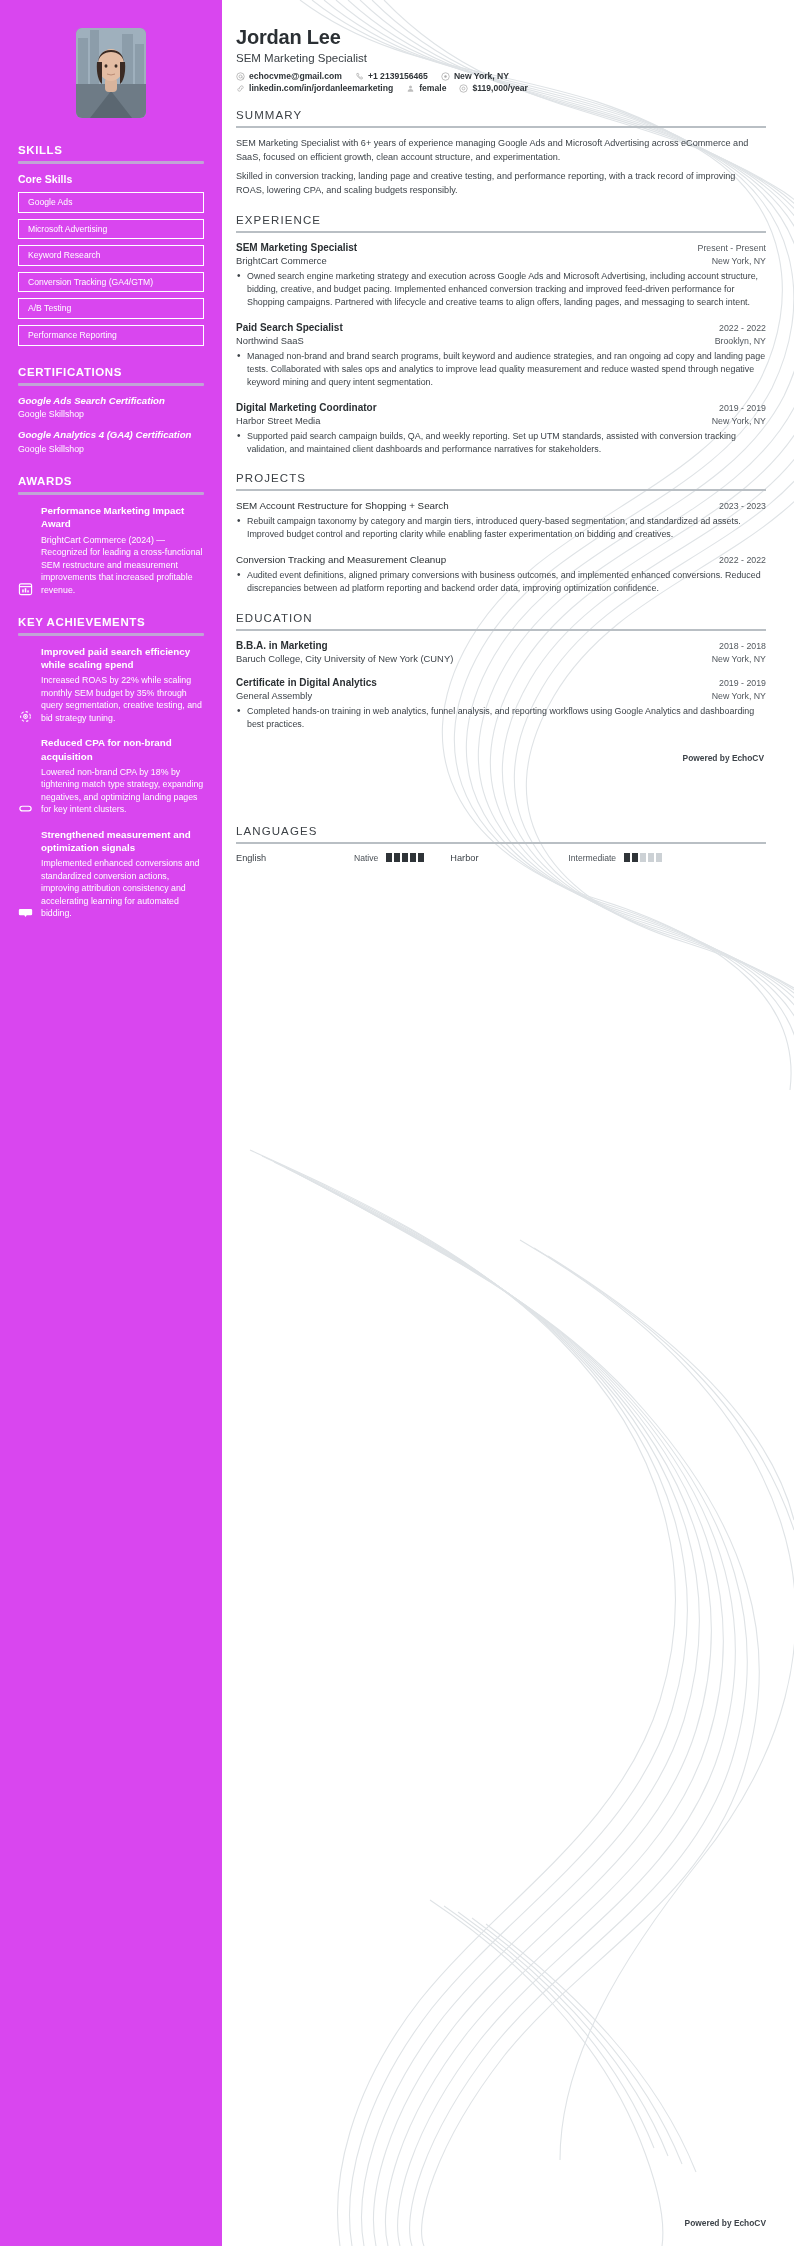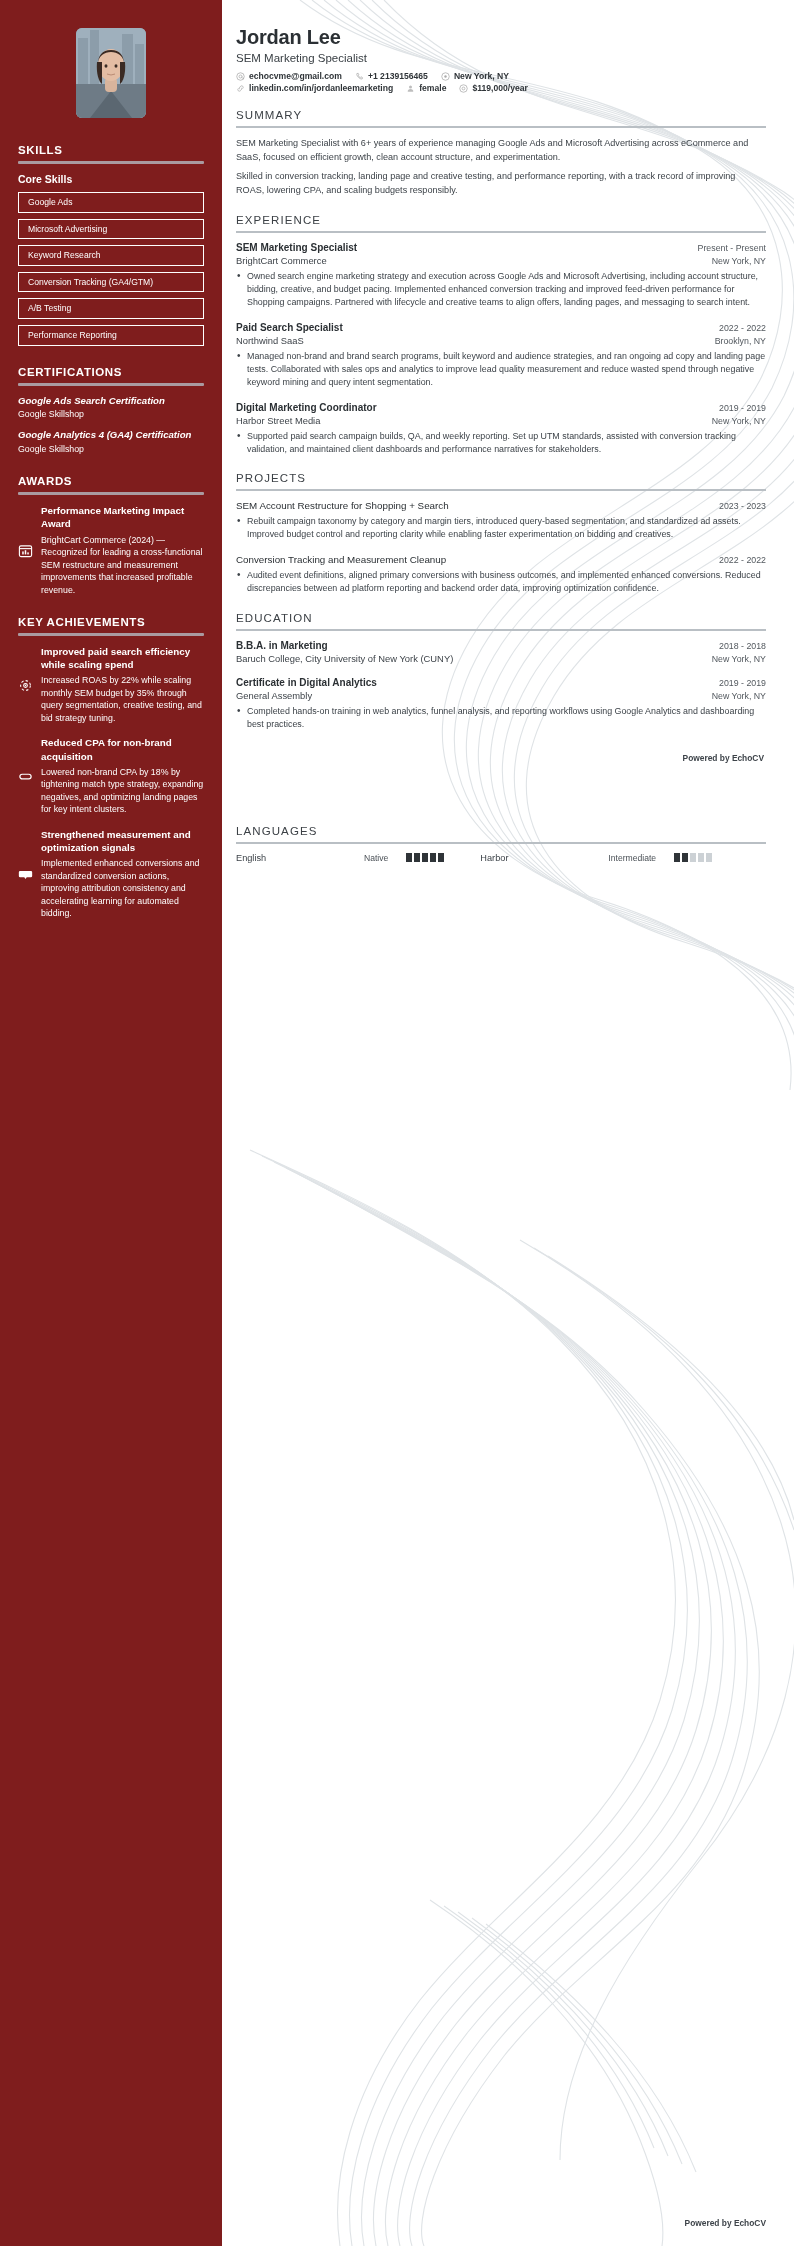--- a/index.html
+++ b/index.html
@@ -28,21 +28,21 @@
     z-index: 2;
     display: flex;
     align-items: flex-start;
     min-height: 2246px;
   }
 
   
   .sidebar {
     width: 222px;
     min-height: 2246px;
-    background: #7f1d1d;
+    background: #d946ef;
     color: #ffffff;
     padding: 24px 18px 30px 18px;
     flex: 0 0 222px;
   }
   .photo-wrap {
     display: flex;
     justify-content: center;
     margin: 4px 0 26px 0;
   }
   .photo {
@@ -103,21 +103,21 @@
     font-size: 8.8px;
     font-weight: normal;
     line-height: 1.4;
     margin-top: 1px;
   }
 
   .icon-row {
     display: flex;
     gap: 8px;
     margin-bottom: 12px;
-    align-items: center;
+    align-items: flex-end;
   }
   .icon-box {
     flex: 0 0 15px;
     width: 15px;
     height: 15px;
     margin-top: 1px;
   }
   .icon-box svg { display: block; width: 15px; height: 15px; }
   .icon-body { flex: 1 1 auto; }
   .icon-title {
@@ -261,21 +261,21 @@
     font-weight: bold;
     color: #3d4349;
     margin-top: 22px;
     padding-right: 2px;
   }
 
   .lang-gap { height: 46px; }
   .lang-row {
     display: flex;
     align-items: center;
-    gap: 18px;
+    gap: 8px;
     font-size: 9.2px;
     color: #3d4349;
     flex-wrap: wrap;
   }
   .lang-name { min-width: 70px; }
   .lang-level {
     font-size: 8.6px;
     color: #4a5056;
     margin-left: 40px;
   }

